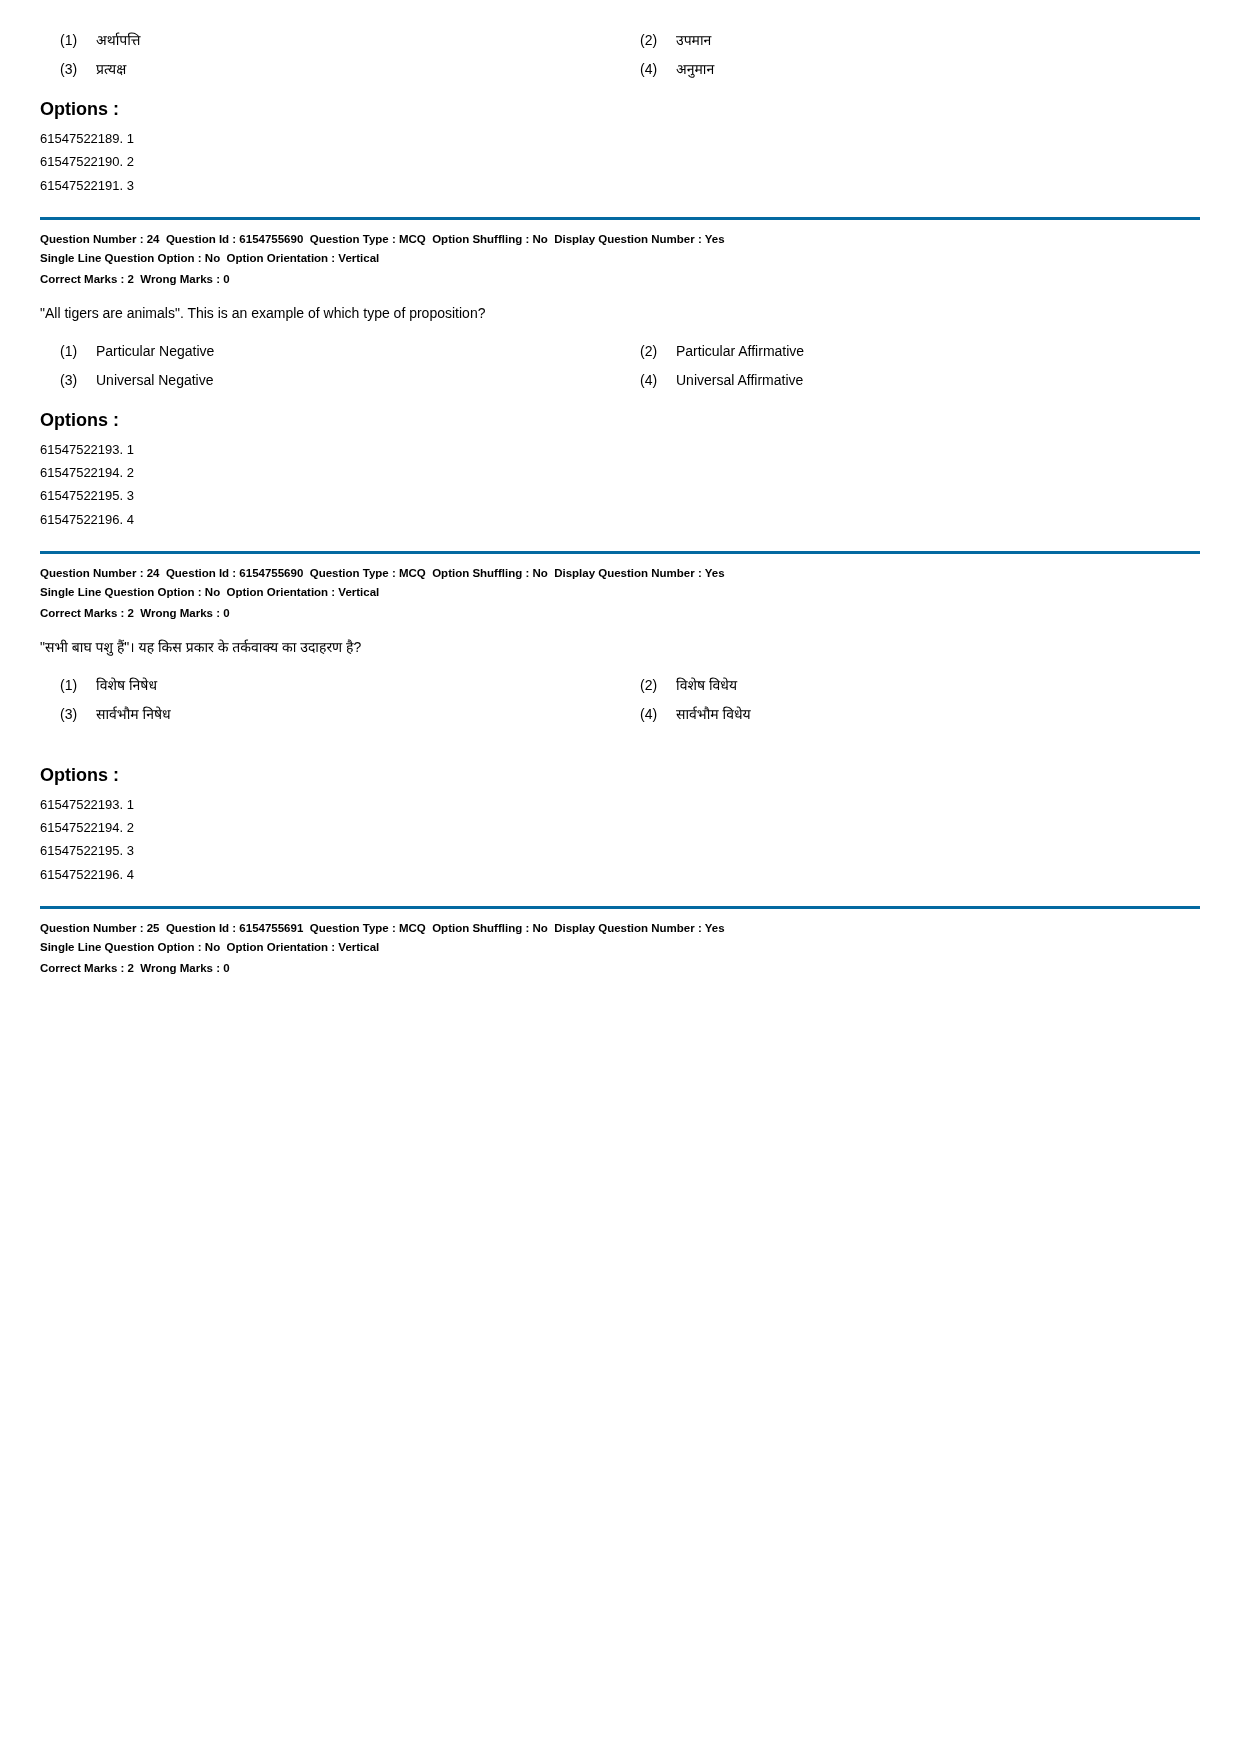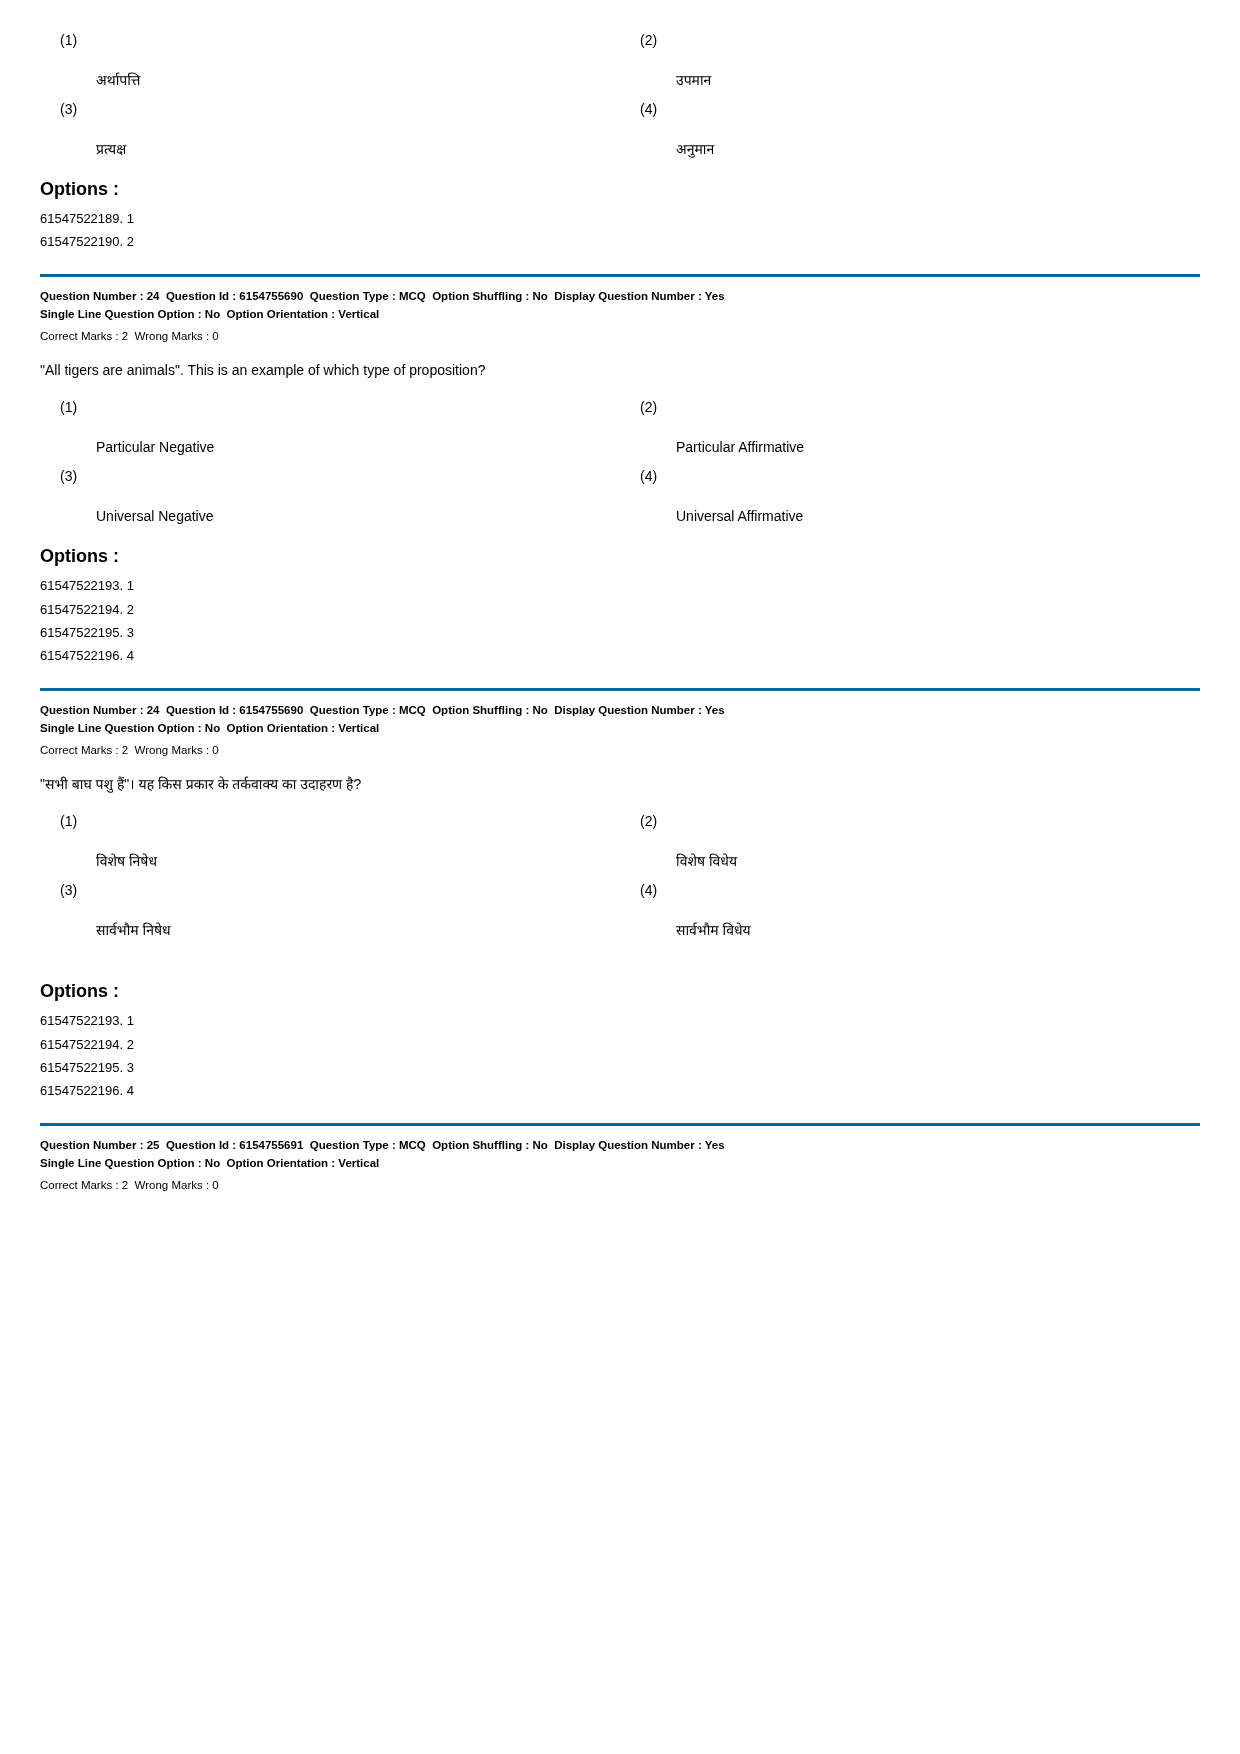--- a/index.html
+++ b/index.html
@@ -32,21 +32,20 @@
       display: flex;
       gap: 12px;
       align-items: flex-start;
     }
     .option-num {
       min-width: 24px;
       font-size: 14px;
     }
     .option-text {
       font-size: 14px;
-      margin-top: 40px;
     }
     .options-label {
       font-weight: bold;
       font-size: 18px;
       margin-bottom: 4px;
     }
     .options-list {
       margin-bottom: 20px;
       font-size: 13px;
       line-height: 1.8;
@@ -54,21 +53,21 @@
     .question-meta {
       font-size: 11.5px;
       font-weight: bold;
       margin-bottom: 4px;
       line-height: 1.6;
       border-top: 3px solid #0369a1;
       padding-top: 10px;
     }
     .correct-marks {
       font-size: 11.5px;
-      font-weight: normal;
+      font-weight: bold;
       margin-bottom: 14px;
     }
     .section {
       margin-bottom: 10px;
     }
   </style>
 </head>
 <body>
 
 <div class="section">
@@ -87,20 +86,21 @@
     </div>
     <div class="option-item">
       <span class="option-num">(4)</span>
       <span class="option-text">अनुमान</span>
     </div>
   </div>
   <div class="options-label">Options :</div>
   <div class="options-list">
     <div>61547522189. 1</div>
     <div>61547522190. 2</div>
+    <div>61547522191. 3</div>
   </div>
 </div>
 
 <div class="section">
   <div class="question-meta">Question Number : 24&nbsp; Question Id : 6154755690&nbsp; Question Type : MCQ&nbsp; Option Shuffling : No&nbsp; Display Question Number : Yes<br>Single Line Question Option : No&nbsp; Option Orientation : Vertical</div>
   <div class="correct-marks">Correct Marks : 2&nbsp; Wrong Marks : 0</div>
 </div>
 
 <div class="section">
   <p class="question-text">"All tigers are animals". This is an example of which type of proposition?</p>

